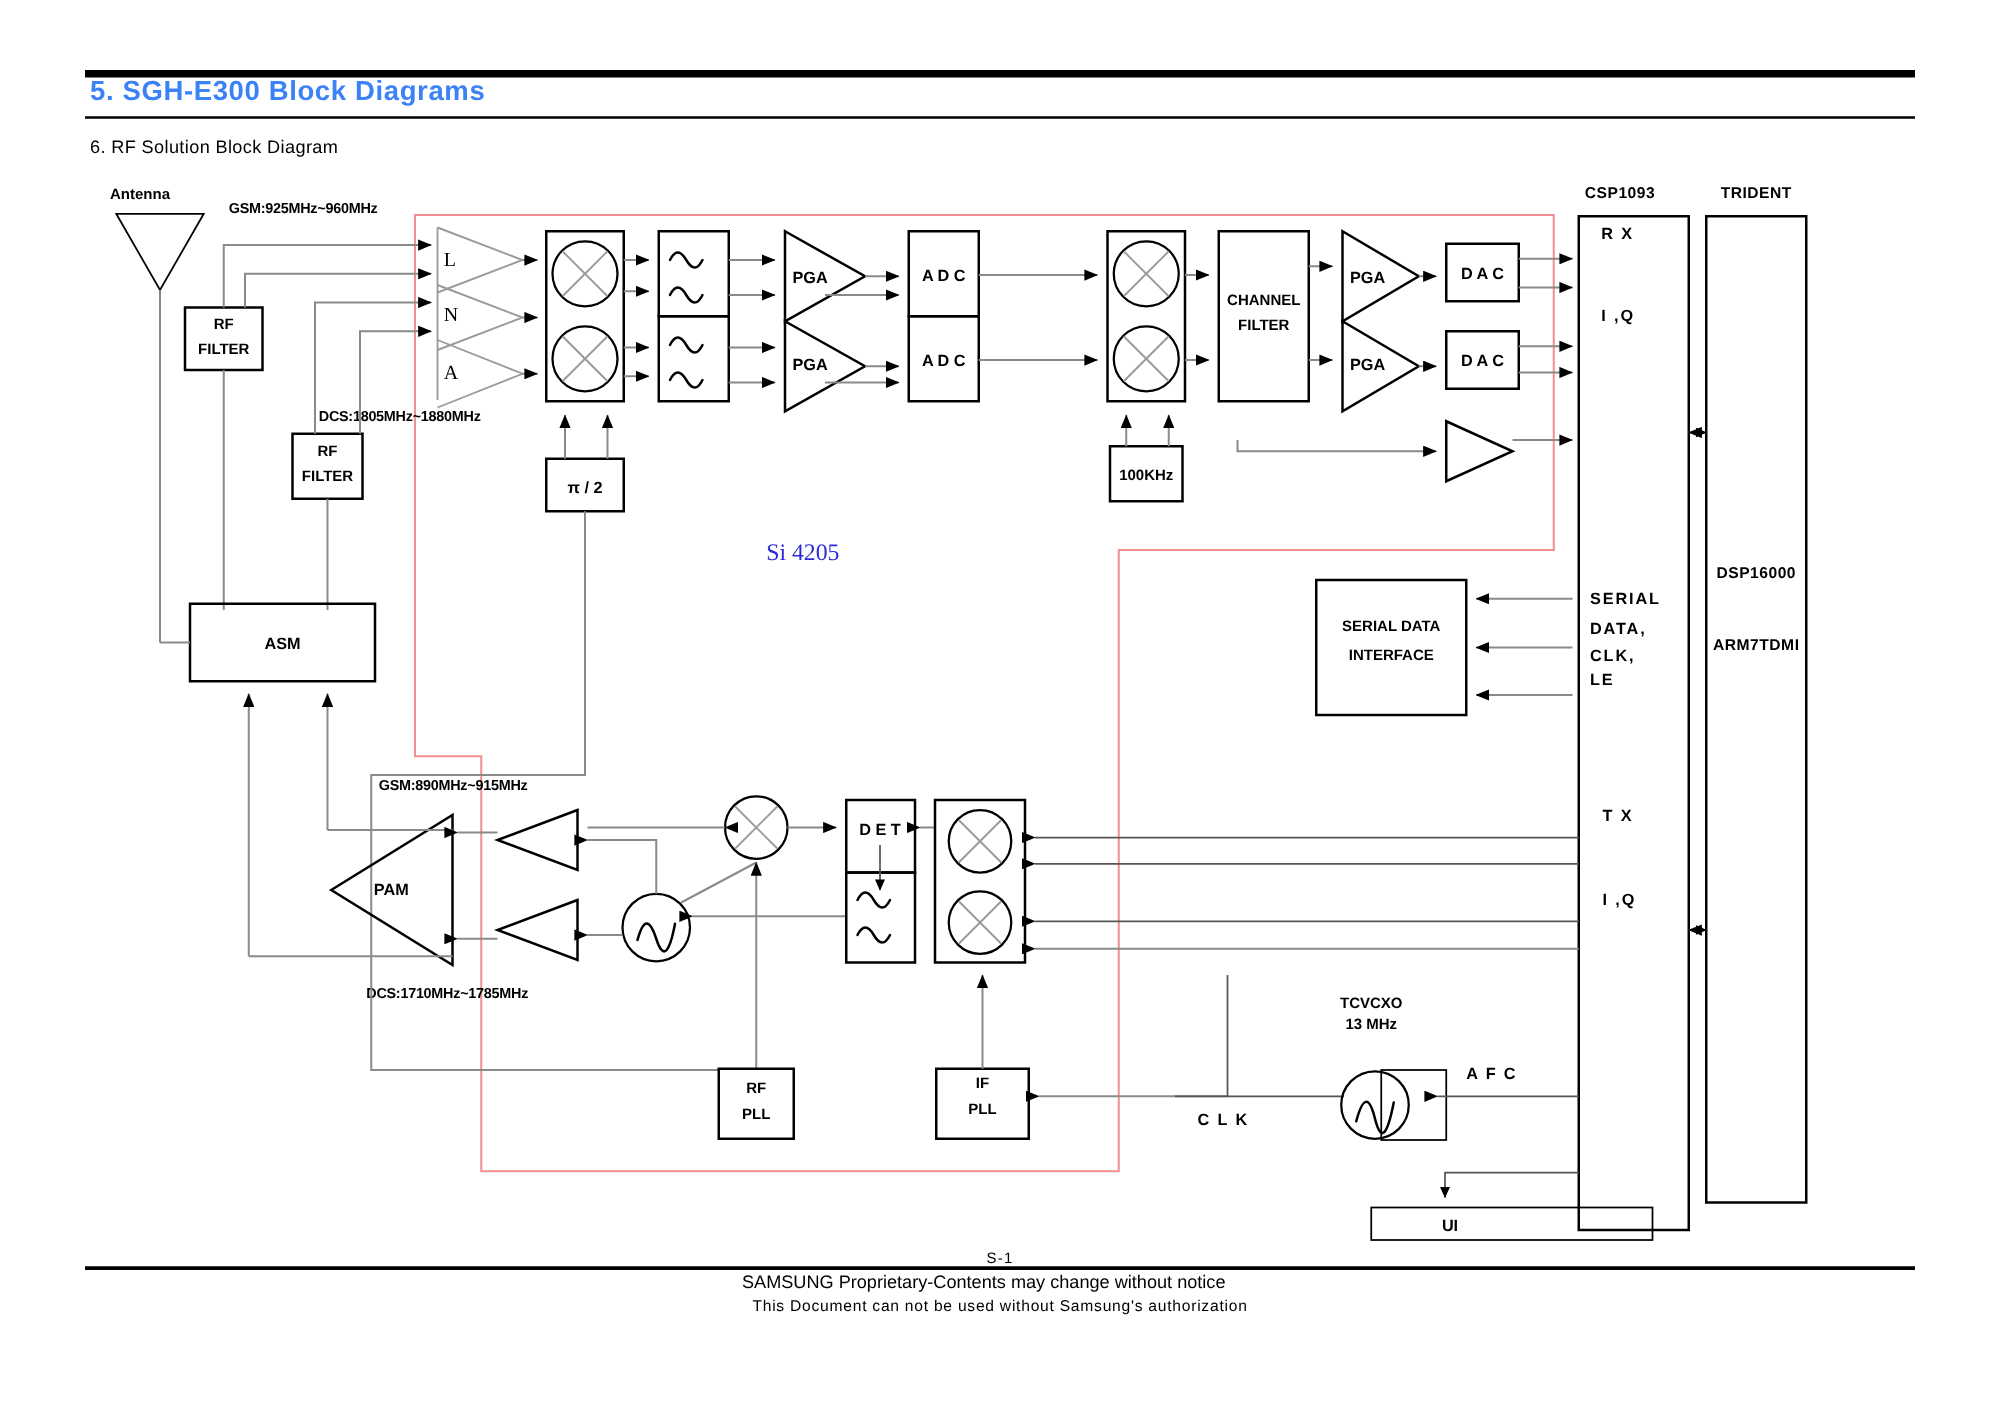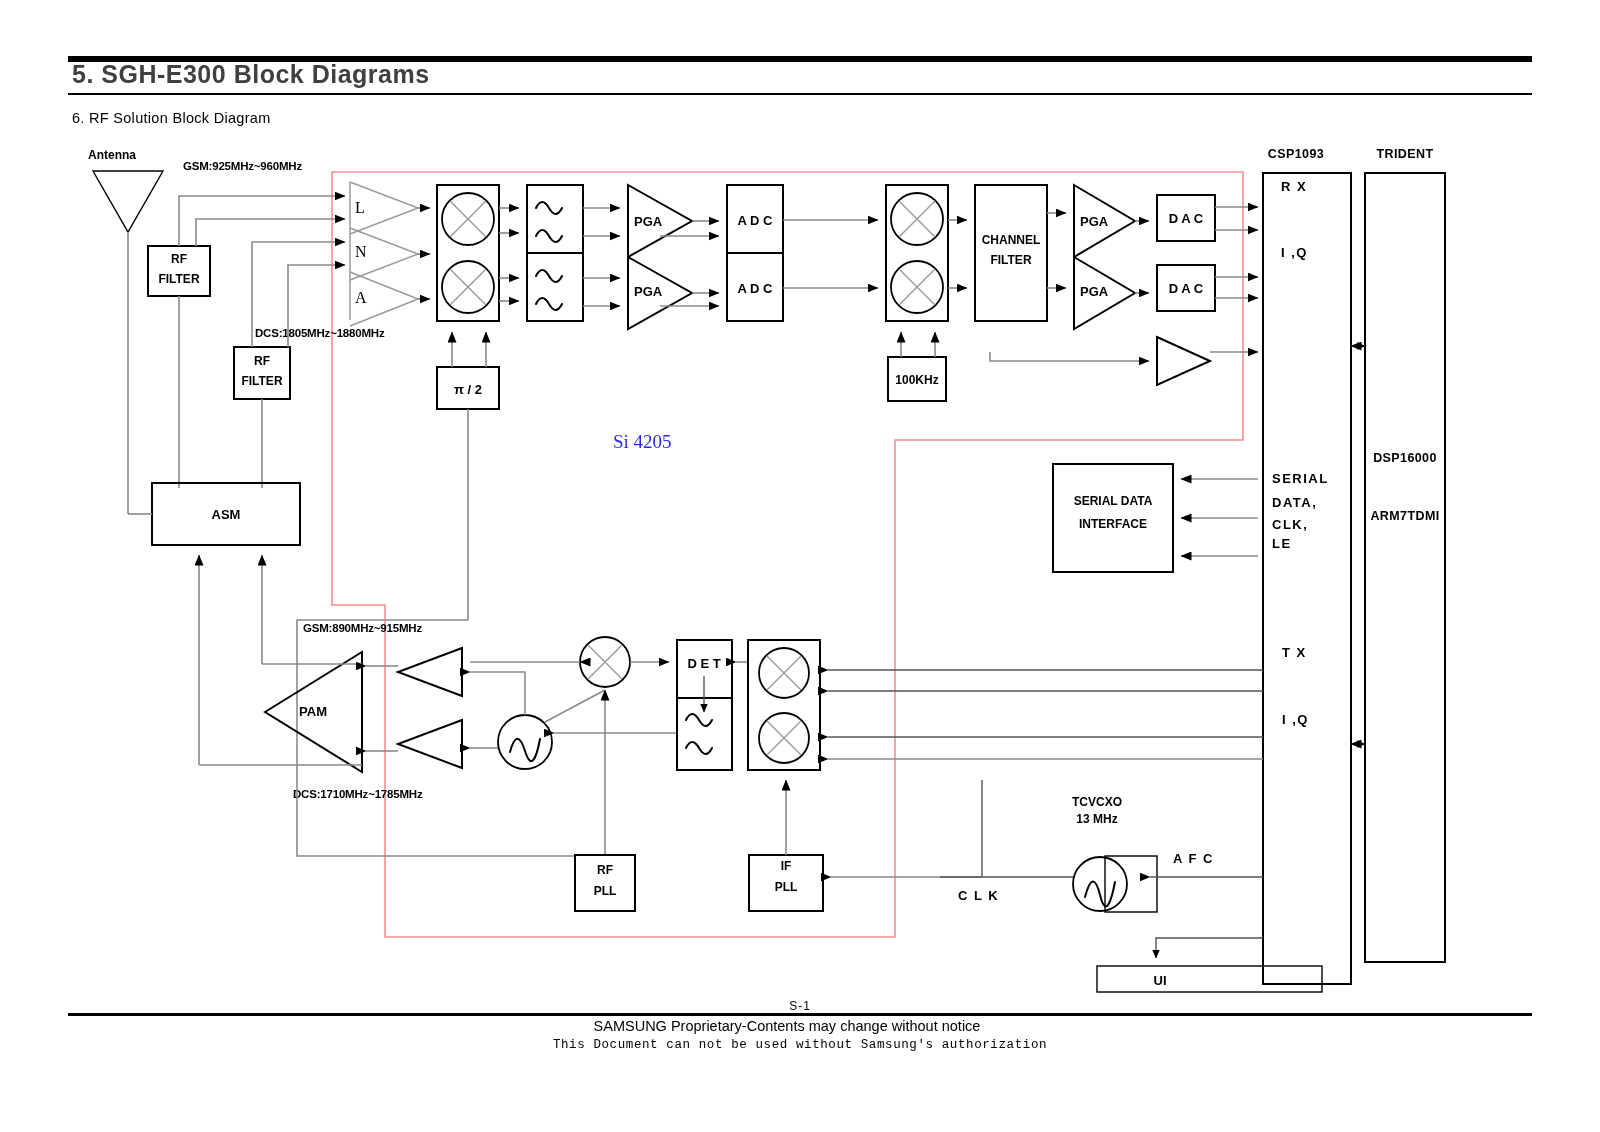--- a/index.html
+++ b/index.html
@@ -2,25 +2,25 @@
 <html><head>
 <meta charset="utf-8">
 <style>
   html,body{margin:0;padding:0;background:#fff;}
   body{width:1600px;height:1132px;font-family:"Liberation Sans",sans-serif;overflow:hidden;}
   #page{position:relative;width:1600px;height:1132px;background:#fff;}
   .rule{position:absolute;background:#000;}
   #top-rule{left:68px;top:56px;width:1464px;height:6px;}
   #under-title-rule{left:68px;top:93px;width:1464px;height:2px;}
   #footer-rule{left:68px;top:1013px;width:1464px;height:3px;}
-  #doc-title{position:absolute;left:72px;top:60px;font-size:25px;font-weight:bold;letter-spacing:0.5px;color:#404040;white-space:nowrap;}
+  #doc-title{position:absolute;left:72px;top:60px;font-size:22px;font-weight:bold;letter-spacing:0.5px;color:#3b82f6;white-space:nowrap;}
   #section-title{position:absolute;left:72px;top:110px;font-size:14.5px;font-weight:normal;color:#000;white-space:nowrap;letter-spacing:0.3px;}
   #page-num{position:absolute;left:0;top:999px;width:1600px;text-align:center;font-size:12px;color:#000;letter-spacing:1px;}
   #footer-1{position:absolute;left:0;top:1018px;width:1574px;text-align:center;font-size:14.5px;color:#000;}
-  #footer-2{position:absolute;left:0;top:1038px;width:1600px;text-align:center;font-size:12.5px;color:#000;font-family:Liberation Mono, monospace;letter-spacing:0.6px;}
+  #footer-2{position:absolute;left:0;top:1038px;width:1600px;text-align:center;font-size:12.5px;color:#000;font-family:Liberation Sans, sans-serif;letter-spacing:0.6px;}
   svg#diagram{position:absolute;left:0;top:0;width:1600px;height:1132px;}
   .blk{fill:none;stroke:#000;stroke-width:2;}
   .thinblk{fill:none;stroke:#000;stroke-width:1.4;}
   .wire{stroke:#8a8a8a;stroke-width:1.6;fill:none;}
   .wire-d{stroke:#555;stroke-width:1.4;fill:none;}
   .tri{fill:none;stroke:#000;stroke-width:2;}
   .tri-l{fill:none;stroke:#9a9a9a;stroke-width:1.5;}
   .circ{fill:none;stroke:#000;stroke-width:1.8;}
   .xline{stroke:#9a9a9a;stroke-width:1.5;fill:none;}
   .wv{fill:none;stroke:#000;stroke-width:2;stroke-linecap:round;}

